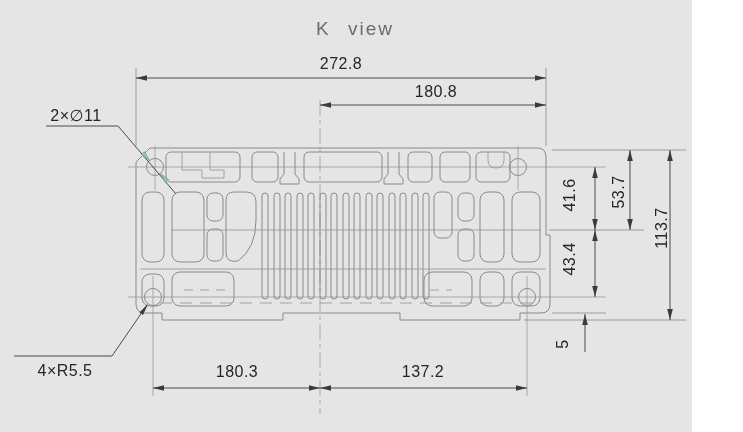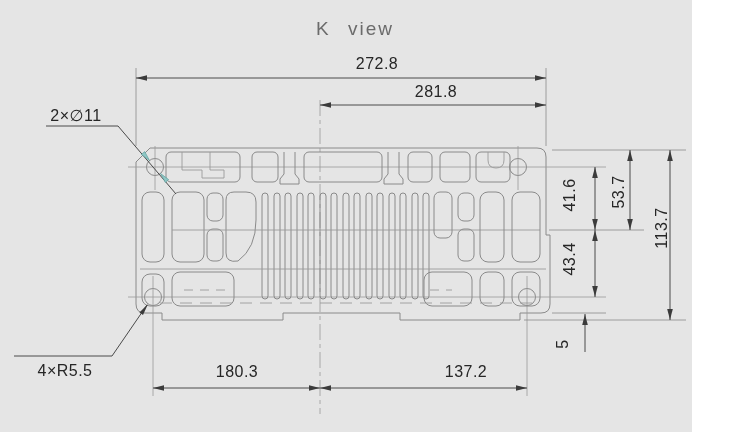--- a/index.html
+++ b/index.html
@@ -158,24 +158,24 @@
       <path class="d" d="M46,126 H118 L176,194"></path>
       <polygon class="tar" points="149.5,160.5 144.7,151.6 141.3,154.4"></polygon>
       <polygon class="tar" points="160.5,173.5 165.3,182.4 168.7,179.6"></polygon>
       <path class="d" d="M14,356 H112 L147,305"></path>
       <polygon class="ar" points="148,304 143,315 139.4,312.6"></polygon>
     </g>
   </svg>
 
   <span class="lbl title" style="left:355px;top:29px;">K view</span>
 
-  <span class="lbl" style="left:341px;top:64px;margin-left:36px;">272.8</span>
-  <span class="lbl" style="left:436px;top:92px;">281.8</span>
+  <span class="lbl" style="left:341px;top:64px;">272.8</span>
+  <span class="lbl" style="left:436px;top:92px;">180.8</span>
   <span class="lbl" style="left:237px;top:372px;">180.3</span>
-  <span class="lbl" style="left:423px;top:372px;margin-left:43px;">137.2</span>
+  <span class="lbl" style="left:423px;top:372px;">137.2</span>
 
   <span class="lbl rot" style="left:570px;top:195px;">41.6</span>
   <span class="lbl rot" style="left:619px;top:192px;">53.7</span>
   <span class="lbl rot" style="left:570px;top:259px;">43.4</span>
   <span class="lbl rot" style="left:662px;top:228px;">113.7</span>
   <span class="lbl rot" style="left:563px;top:344px;">5</span>
 
   <span class="lbl" style="left:76px;top:115px;">2×∅11</span>
   <span class="lbl" style="left:65px;top:345px;margin-top:26px;">4×R5.5</span>
 

